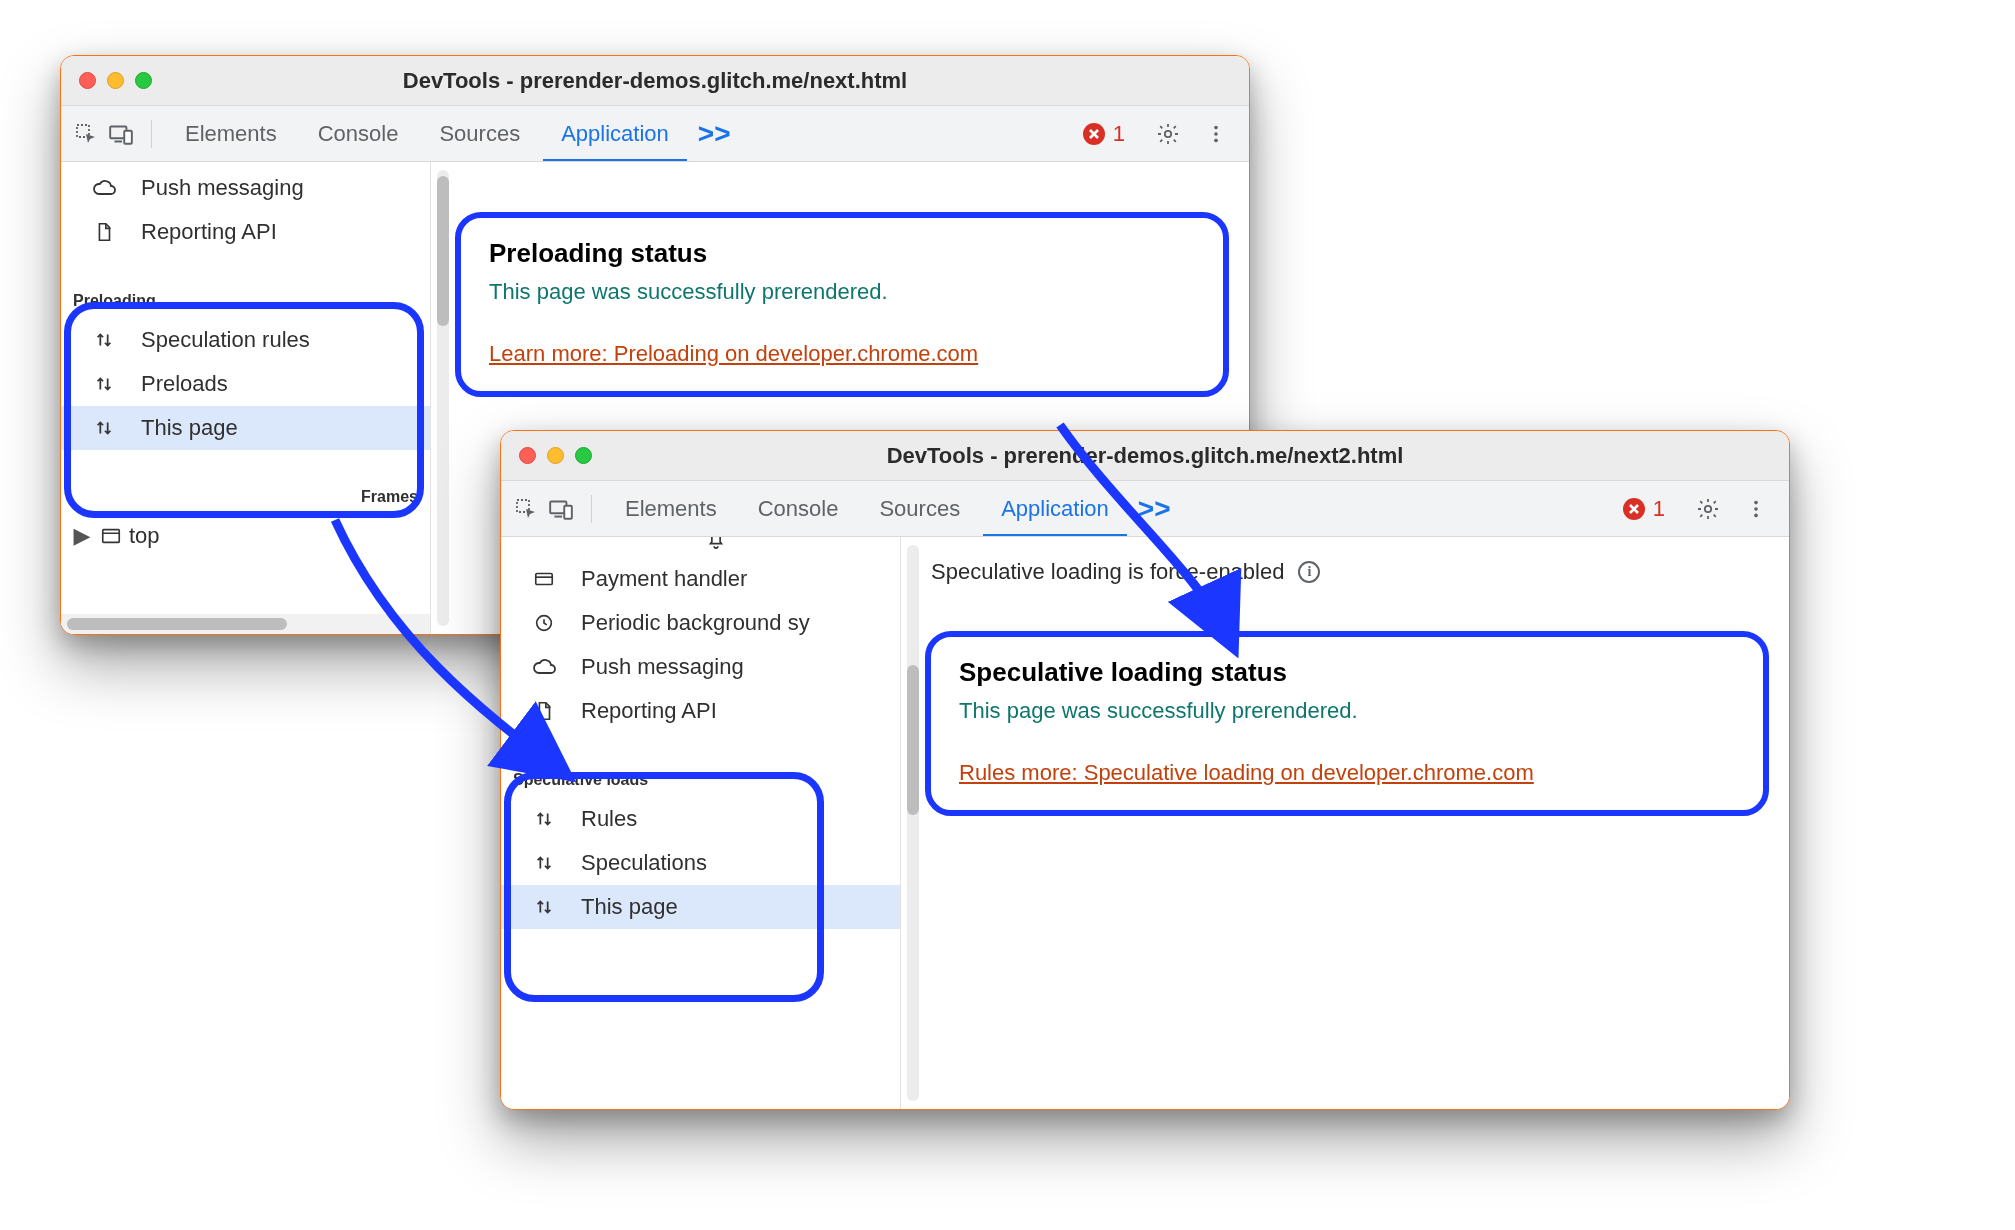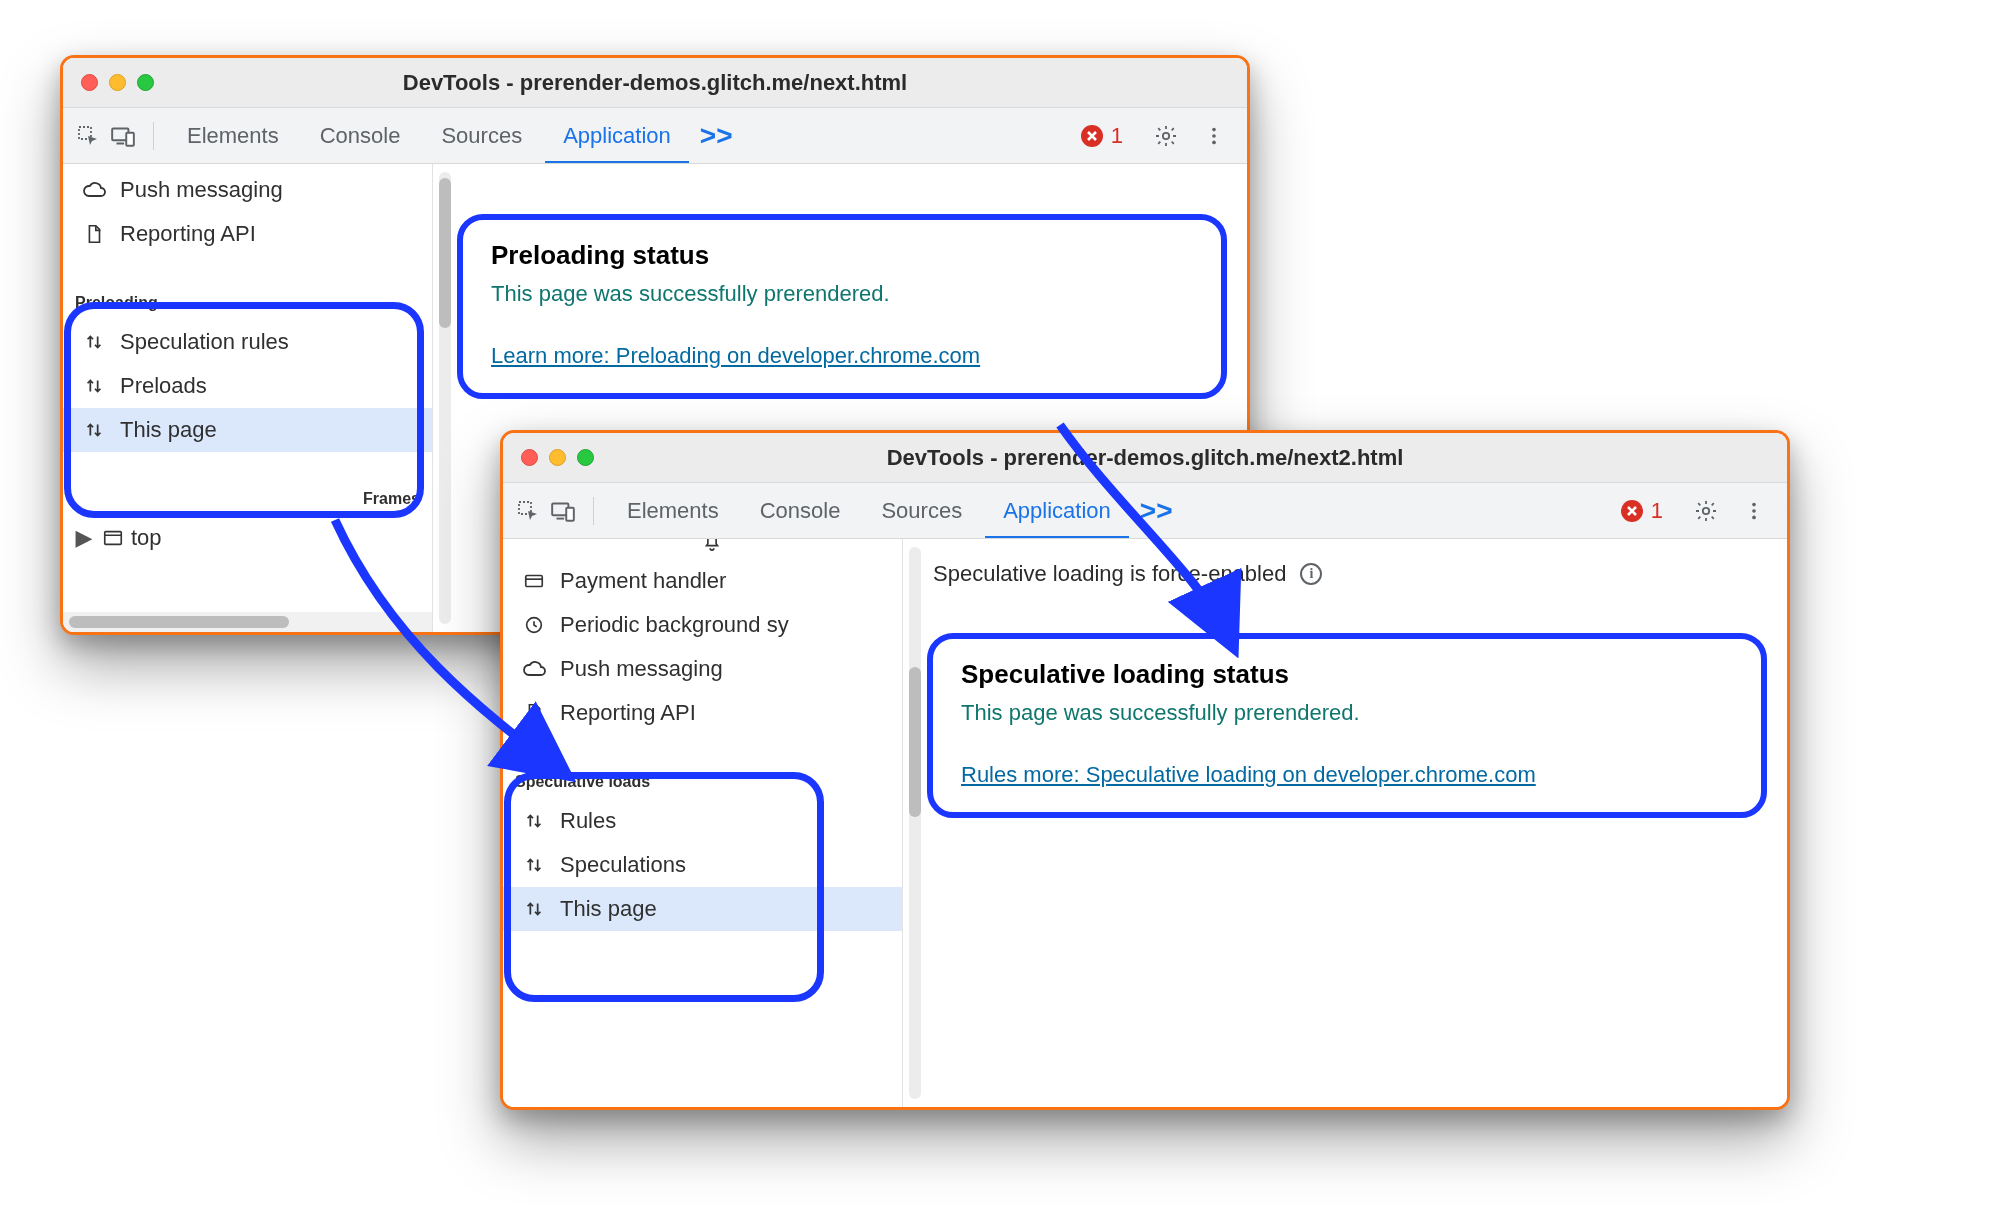--- a/index.html
+++ b/index.html
@@ -9,21 +9,21 @@
     background: #fff;
     width: 2015px;
     height: 1230px;
     position: relative;
     overflow: hidden;
   }
 
   .window {
     position: absolute;
     background: #fff;
-    border: 3px solid #f97316;
+    border: 1px solid #f97316;
     border-radius: 14px;
     box-shadow: 0 30px 60px rgba(0,0,0,0.35), 0 10px 25px rgba(0,0,0,0.25);
     overflow: hidden;
     font-size: 24px;
   }
 
   
   .win-grid {
     display: grid;
     grid-template-columns: var(--sidebar-w) 1fr;
@@ -67,22 +67,22 @@
   .err-count { color:#d93025; font-size:22px; }
   .right-controls { margin-left:auto; display:flex; align-items:center; gap:18px; padding-right:8px; }
 
   .sidebar {
     background:#fff; border-right:1px solid #e2e2e2;
     overflow:hidden; display:flex; flex-direction:column; padding-top:4px;
     position:relative;
   }
   .section-title { font-weight:700; color:#303030; padding:12px 12px 8px 12px; font-size:16px; }
   .item {
-    display:flex; align-items:center; gap:14px; height:44px;
-    padding-left:19px; color:#303030; font-size:22px; white-space:nowrap;
+    display:flex; align-items:center; gap:25px; height:44px;
+    padding-left:31px; color:#303030; font-size:22px; white-space:nowrap;
   }
   .item.selected { background:#dbe8fb; }
   .item .ico { width:24px; height:24px; display:flex; align-items:center; justify-content:center; color:#353535; flex-shrink:0; }
   .disclosure { display:inline-flex; align-items:center; justify-content:center; width:18px; color:#555; }
   .item.framesrow { padding-left:12px; gap:6px; }
 
   .sb-scroll { position:absolute; left:0; right:0; bottom:0; height:20px; background:#f1f1f1; display:flex; align-items:center; }
   .sb-thumb { height:12px; border-radius:6px; background:#bdbdbd; margin-left:6px; }
 
   .main {
@@ -91,21 +91,21 @@
   .vtrack { position:absolute; top:8px; bottom:8px; left:6px; width:12px; background:#ececec; border-radius:6px; }
   .vthumb { position:absolute; left:0; width:12px; border-radius:6px; background:#bdbdbd; }
 
   .content { position:absolute; left:24px; right:20px; top:20px; }
   .banner-row { display:flex; align-items:center; gap:14px; color:#2b2b2b; font-size:22px; margin:2px 0 28px 6px; }
   .banner-row .info-i { width:22px; height:22px; border:2px solid #5f6368; border-radius:50%; display:flex; align-items:center; justify-content:center; color:#5f6368; font-weight:700; font-family:serif; font-size:14px; }
 
   .status-box { border:6px solid #1a36ff; border-radius:26px; padding:20px 28px 24px; }
   .status-title { font-weight:700; font-size:26px; color:#000; margin-bottom:10px; }
   .status-desc { font-size:22px; color:#0f766e; margin-bottom:34px; }
-  .status-link { color:#0369a1; font-size:22px; text-decoration:underline; }
+  .status-link { color:#c2410c; font-size:22px; text-decoration:underline; }
 
   .highlight-box { position:absolute; border:7px solid #1a36ff; border-radius:30px; pointer-events:none; }
 
   
   .arrows { position:absolute; left:0; top:0; width:2015px; height:1230px; pointer-events:none; }
 
 </style>
 </head>
 <body>
 

